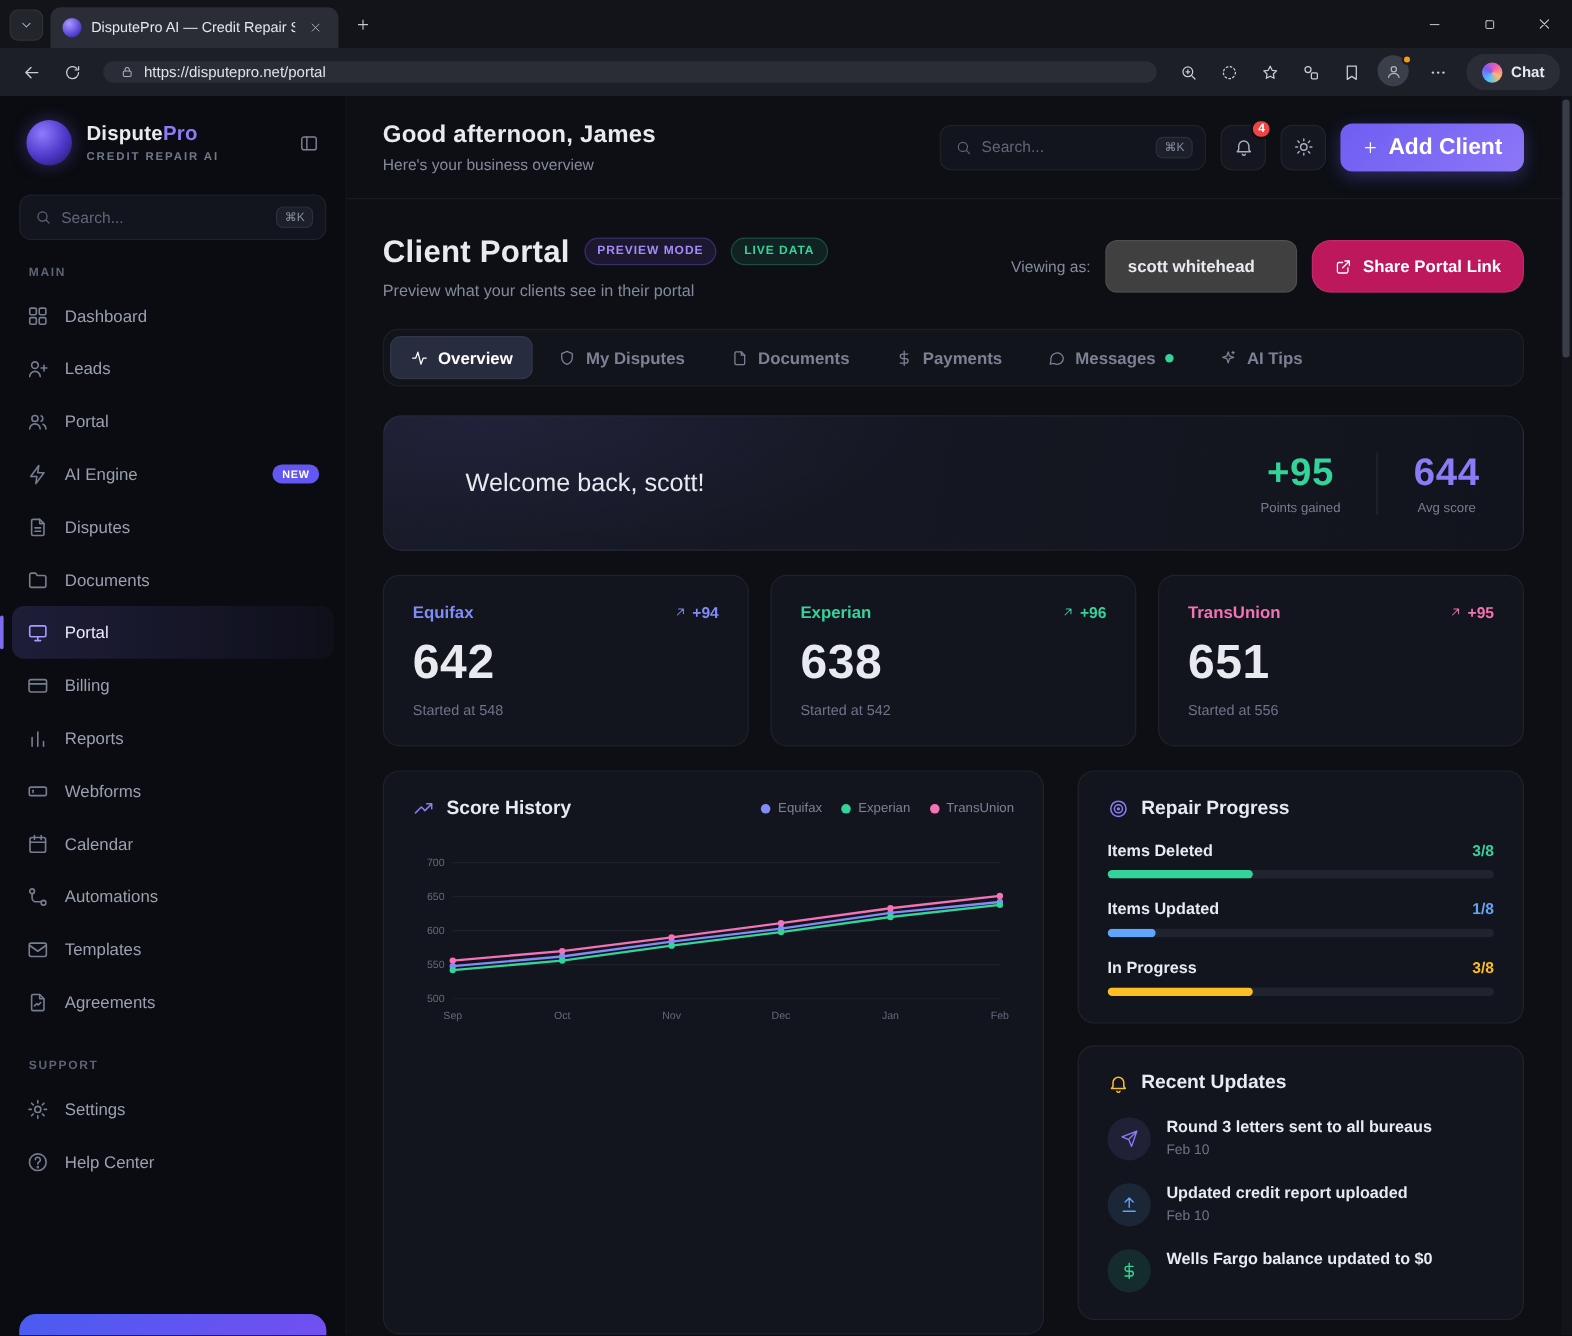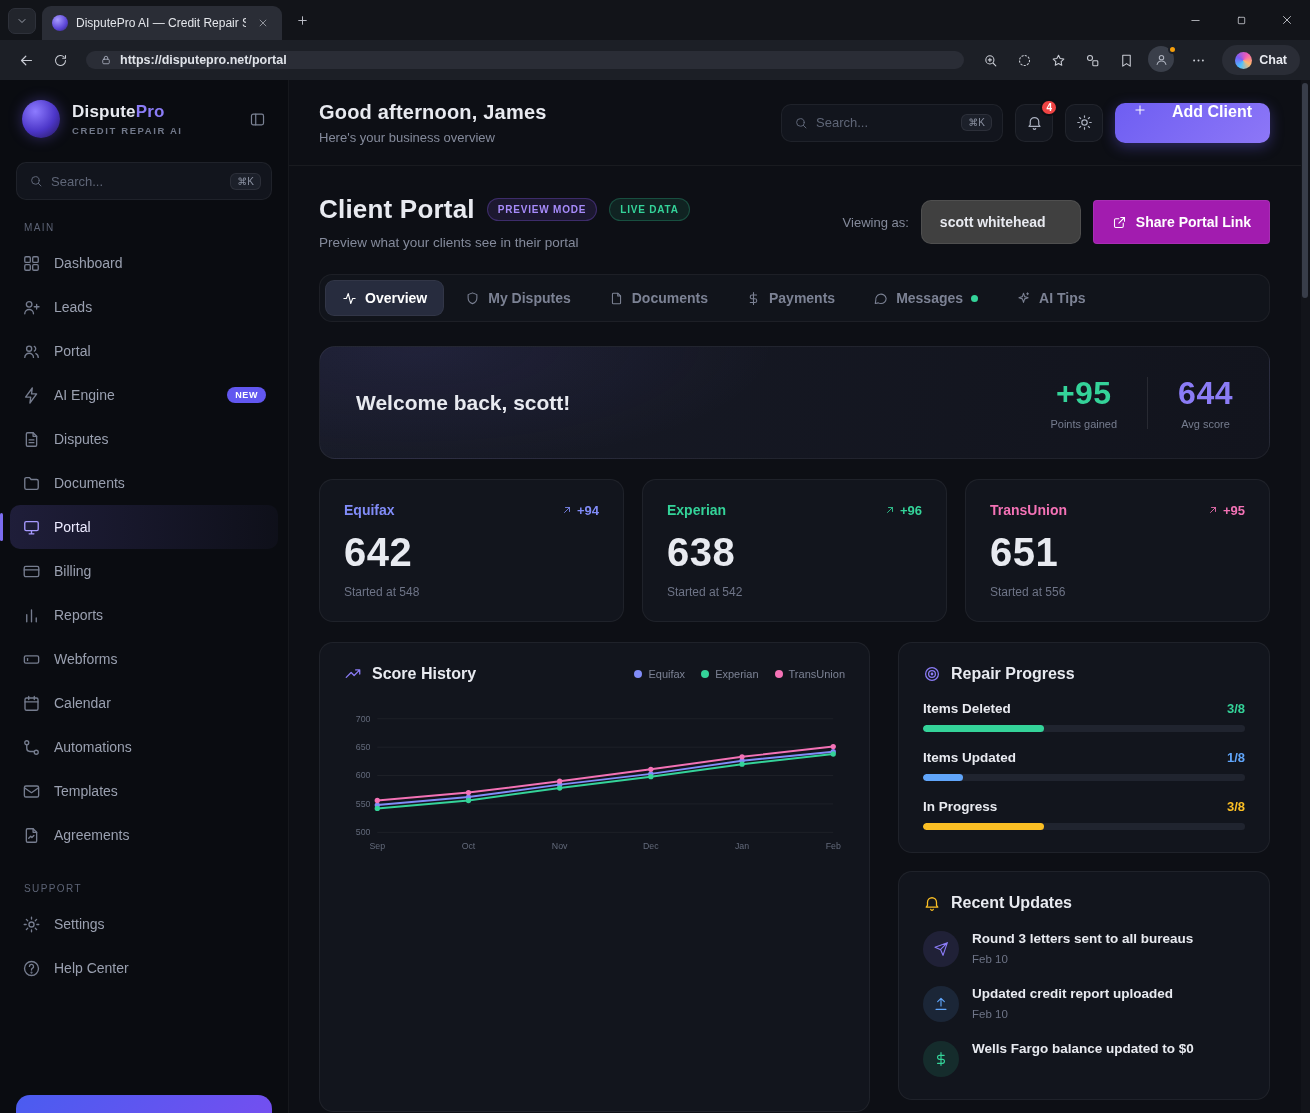--- a/index.html
+++ b/index.html
@@ -21,21 +21,21 @@
   .tab-close { width:18px; height:18px; border-radius:4px; color:#b9bcc5; flex:none;
     display:flex; align-items:center; justify-content:center; }
   .newtab { width:28px; height:28px; margin:0 0 6px 6px; border-radius:6px; color:#c6c9d1;
     display:flex; align-items:center; justify-content:center; }
   .win-controls { margin-left:auto; display:flex; align-self:flex-start; }
   .win-btn { width:46px; height:40px; display:flex; align-items:center; justify-content:center; color:#d3d5db; }
 
   .toolbar { height:40px; background:#1c1f26; display:flex; align-items:center; padding:0 10px; gap:2px; flex:none; }
   .tb-btn { width:32px; height:32px; border-radius:7px; display:flex; align-items:center; justify-content:center; color:#c9ccd4; }
   .urlbar { flex:1; height:18px; margin:0 8px; background:#2a2d36; border-radius:15px; min-width:0;
-    display:flex; align-items:center; gap:8px; padding:0 14px;font-weight:bold; }
+    display:flex; align-items:center; gap:8px; padding:0 14px; }
   .url-text { font-size:12.5px; color:#dfe2e8; white-space:nowrap; overflow:hidden; }
   .avatar-wrap { position:relative; width:28px; height:28px; margin:0 4px; }
   .avatar { width:26px; height:26px; border-radius:50%; background:#3a3f4a; color:#aeb3bf;
     display:flex; align-items:center; justify-content:center; overflow:hidden; }
   .avatar-dot { position:absolute; top:-1px; right:-1px; width:9px; height:9px; border-radius:50%;
     background:#f59e0b; border:2px solid #1c1f26; }
   .chat-btn { height:30px; border-radius:15px; background:#2a2d36; display:flex; align-items:center;
     gap:7px; padding:0 13px; margin-left:6px; }
   .copilot { width:17px; height:17px; border-radius:50%;
     background:conic-gradient(from 210deg, #4cc2ff, #7b5cf5, #f15bb5, #ffb86b, #4cc2ff); }
@@ -57,21 +57,21 @@
   .brand-name .p2 { color:#8b7cf6; }
   .brand-sub { font-size:9.5px; letter-spacing:1.6px; color:#717889; margin-top:3px; font-weight:600; }
   .collapse-btn { margin-left:auto; color:#7b8294; width:26px; height:26px; display:flex; align-items:center; justify-content:center; }
   .side-search { margin:10px 16px 0; height:38px; background:#12151d; border:1px solid rgba(255,255,255,.06);
     border-radius:10px; display:flex; align-items:center; gap:8px; padding:0 10px 0 12px; color:#5f6677; }
   .side-search input, .hdr-search input { flex:1; min-width:0; background:none; border:none; outline:none;
     color:#dfe2e8; font-size:13px; font-family:inherit; }
   input::placeholder { color:#5f6677; }
   .kbd { font-size:10px; color:#8a90a0; background:#1c202a; border:1px solid rgba(255,255,255,.07);
     border-radius:6px; padding:2px 6px; flex:none; }
-  .sec-label { font-size:10px; font-weight:400; letter-spacing:1.4px; color:#5c6375; margin:22px 0 8px 24px; }
+  .sec-label { font-size:10px; font-weight:700; letter-spacing:1.4px; color:#5c6375; margin:22px 0 8px 24px; }
   .sec-label.support { margin-top:26px; }
   .nav { padding:0 10px; }
   .nav-item { height:44px; display:flex; align-items:center; gap:13px; padding:0 12px; border-radius:10px;
     color:#9aa0b0; font-size:14px; font-weight:500; position:relative; }
   .nav-ic { width:19px; height:19px; color:#767d8f; flex:none; }
   .nav-item.active { background:linear-gradient(90deg, rgba(124,109,240,.18), rgba(124,109,240,.04)); color:#eceaff; }
   .nav-item.active::before { content:""; position:absolute; left:-10px; top:8px; bottom:8px; width:3px;
     border-radius:3px; background:#7c6df0; }
   .nav-item.active .nav-ic { color:#a79aff; }
   .new-badge { margin-left:auto; background:#6257f0; color:#fff; font-size:9px; font-weight:700;
@@ -87,55 +87,55 @@
   .greet-sub { font-size:13px; color:#848a9b; margin-top:6px; }
   .hdr-actions { display:flex; align-items:center; gap:12px; }
   .hdr-search { width:222px; height:38px; background:#12151d; border:1px solid rgba(255,255,255,.06);
     border-radius:10px; display:flex; align-items:center; gap:8px; padding:0 10px 0 12px; color:#5f6677; }
   .icon-btn { width:38px; height:38px; border-radius:10px; background:#14171f; border:1px solid rgba(255,255,255,.06);
     display:flex; align-items:center; justify-content:center; color:#aab0bf; position:relative; }
   .notif-badge { position:absolute; top:-6px; right:-6px; min-width:17px; height:17px; border-radius:9px;
     background:#ef4444; color:#fff; font-size:10px; font-weight:700; display:flex; align-items:center;
     justify-content:center; padding:0 4px; border:2px solid #0d0f15; }
   .add-client { height:40px; border-radius:10px; background:linear-gradient(135deg,#6e5ef2,#8d77f7); color:#fff;
-    font-size:16px; font-weight:600; display:flex; gap:25px; padding:0 18px;
+    font-size:19px; font-weight:600; display:flex; align-items:center; gap:8px; padding:0 18px;
     box-shadow:0 4px 14px rgba(110,94,242,.35); border:none; }
 
   .content { flex:1; overflow:hidden; padding:28px 40px 0 30px; }
 
   
   .portal-head { display:flex; justify-content:space-between; align-items:center; }
   .ph-titlerow { display:flex; align-items:center; gap:12px; }
   .page-title { font-size:26px; font-weight:800; letter-spacing:.2px; }
   .badge { font-size:10px; font-weight:700; letter-spacing:.8px; padding:5px 10px; border-radius:999px; }
   .badge.preview { color:#a78bfa; background:rgba(139,92,246,.12); border:1px solid rgba(139,92,246,.3); }
   .badge.live { color:#34d399; background:rgba(52,211,153,.1); border:1px solid rgba(52,211,153,.25); }
   .ph-sub { font-size:13.5px; color:#848a9b; margin-top:10px; }
   .ph-right { display:flex; align-items:center; gap:12px; }
   .viewing-label { font-size:13px; color:#848a9b; }
   .client-select { height:44px; min-width:160px; background:#404040; border:1px solid rgba(255,255,255,.08);
     border-radius:10px; display:flex; align-items:center; padding:0 18px; font-size:14px; font-weight:600; }
-  .share-btn { height:44px; background:#a21caf; border:1px solid rgba(255,255,255,.08); border-radius:4px;
+  .share-btn { height:44px; background:#be185d; border:1px solid rgba(255,255,255,.08); border-radius:16px;
     display:flex; align-items:center; gap:9px; padding:0 18px; font-size:14px; font-weight:700; color:#fff; }
 
   
   .ptabs { margin-top:24px; background:#11141b; border:1px solid rgba(255,255,255,.05); border-radius:13px;
     padding:5px; display:flex; gap:4px; }
   .ptab { height:36px; border-radius:9px; display:flex; align-items:center; gap:8px; padding:0 17px;
     color:#7c8294; font-size:14px; font-weight:600; }
   .t-ic { width:15px; height:15px; flex:none; }
   .ptab.active { background:#272c3e; color:#fff; box-shadow:inset 0 0 0 1px rgba(255,255,255,.05); }
   .msg-dot { width:7px; height:7px; border-radius:50%; }
 
   
   .welcome { margin-top:24px; border-radius:16px; border:1px solid rgba(255,255,255,.06);
     background:radial-gradient(600px 200px at 10% 0%, rgba(124,109,240,.10), transparent 60%),
                linear-gradient(100deg,#171a26,#12141d);
     padding:28px 36px; display:flex; align-items:center; justify-content:space-between; }
-  .wl-title { font-size:21px; font-weight:700; }
+  .wl-title { font-size:21px; font-weight:400;margin-left:32px; }
   .wl-sub { font-size:13.5px; color:#8a90a1; margin-top:10px; }
   .wl-stats { display:flex; align-items:center; }
   .wl-stat { text-align:center; }
   .wl-val { font-size:32px; font-weight:800; letter-spacing:.5px; }
   .wl-lab { font-size:11px; color:#767d8f; margin-top:6px; }
   .wl-div { width:1px; height:52px; background:rgba(255,255,255,.09); margin:0 30px; }
 
   
   .bureaus { margin-top:20px; display:grid; grid-template-columns:repeat(3,1fr); gap:18px; }
   .bcard { background:#12151d; border:1px solid rgba(255,255,255,.06); border-radius:14px; padding:22px 24px; }

